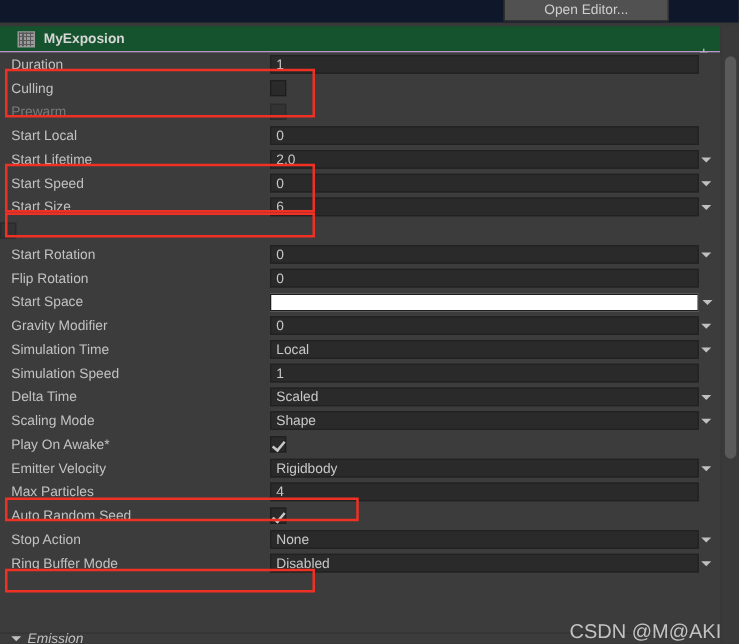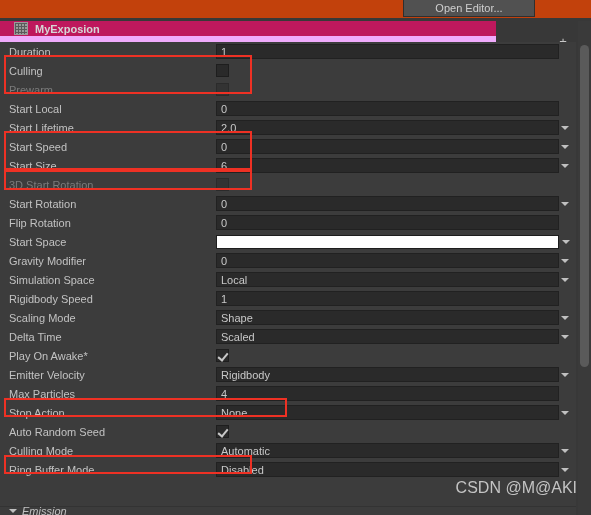--- a/index.html
+++ b/index.html
@@ -10,39 +10,39 @@
     font-family: "Liberation Sans", sans-serif;
     font-size: 11px;
     color: #c8c8c8;
     overflow: hidden;
   }
   #root { position: relative; width: 591px; height: 515px; overflow: hidden; }
 
   
   .topbar {
     position: absolute; top: 0; left: 0; width: 591px; height: 18px;
-    background: #c2410c;
+    background: #0f172a;
   }
   .open-editor-btn {
     position: absolute; right: 56px; top: 0px;
     width: 132px; height: 17px;
     background: #515151;
     border: 1px solid #2f2f2f;
     border-top: none;
     color: #cfcfcf;
     font-size: 11px;
     display: flex; align-items: center; justify-content: center;
   }
 
   
   .comp-header {
-    position: absolute; top: 21px; left: 0; width: 496px; height: 21px;
-    background: #be185d;
+    position: absolute; top: 21px; left: 0; width: 576px; height: 21px;
+    background: #14532d;
     display: flex; align-items: center;
-    border-bottom: 6px solid #f0abfc;
+    border-bottom: 1px solid #f0abfc;
   }
   .comp-icon {
     width: 14px; height: 13px; margin-left: 14px; margin-right: 7px;
     background: #9a9a9a;
     display: block;
     position: relative;
   }
   .comp-icon::before {
     content: ""; position: absolute; inset: 1px;
     background:
@@ -139,21 +139,21 @@
   .scroll-track {
     position: absolute; top: 21px; right: 0; width: 13px; height: 494px;
     background: #3a3a3a;
   }
   .scroll-thumb {
     position: absolute; top: 24px; right: 2px; width: 9px; height: 322px;
     background: #5a5a5a; border-radius: 5px;
   }
 
   .watermark {
-    position: absolute; right: 14px; bottom: 18px;
+    position: absolute; right: 14px; bottom: 0;
     color: #cfcfcf; font-size: 16px; opacity: 0.92;
     font-family: "Liberation Sans", sans-serif;
     z-index: 30;
   }
 
   .bottom-partial {
     position: absolute; left: 0; bottom: 0; width: 576px; height: 9px;
     background: #3c3c3c;
     border-top: 1px solid #333;
     display: flex; align-items: center; font-style: italic;
@@ -218,21 +218,20 @@
         </div>
       </div>
       <div class="row">
         <div class="label">Start Size</div>
         <div class="field f-dd">
           <span>6</span>
           <span class="dd-arrow" style="right: -11px;"></span>
         </div>
       </div>
       <div class="row dim">
-        <div class="label">3D Start Rotation</div>
         <div class="checkbox dimmed"></div>
       </div>
       <div class="row">
         <div class="label">Start Rotation</div>
         <div class="field f-dd">
           <span>0</span>
           <span class="dd-arrow" style="right: -11px;"></span>
         </div>
       </div>
       <div class="row">
@@ -248,43 +247,43 @@
         </div>
       </div>
       <div class="row">
         <div class="label">Gravity Modifier</div>
         <div class="field f-dd">
           <span>0</span>
           <span class="dd-arrow" style="right: -11px;"></span>
         </div>
       </div>
       <div class="row">
-        <div class="label">Simulation Space</div>
+        <div class="label">Simulation Time</div>
         <div class="field f-dd">
           <span>Local</span>
           <span class="dd-arrow" style="right: -11px;"></span>
         </div>
       </div>
       <div class="row">
-        <div class="label">Rigidbody Speed</div>
+        <div class="label">Simulation Speed</div>
         <div class="field f-wide">
           <span>1</span>
         </div>
       </div>
       <div class="row">
+        <div class="label">Delta Time</div>
+        <div class="field f-dd">
+          <span>Scaled</span>
+          <span class="dd-arrow" style="right: -11px;"></span>
+        </div>
+      </div>
+      <div class="row">
         <div class="label">Scaling Mode</div>
         <div class="field f-dd">
           <span>Shape</span>
-          <span class="dd-arrow" style="right: -11px;"></span>
-        </div>
-      </div>
-      <div class="row">
-        <div class="label">Delta Time</div>
-        <div class="field f-dd">
-          <span>Scaled</span>
           <span class="dd-arrow" style="right: -11px;"></span>
         </div>
       </div>
       <div class="row">
         <div class="label">Play On Awake*</div>
         <div class="checkbox checked"></div>
       </div>
       <div class="row">
         <div class="label">Emitter Velocity</div>
         <div class="field f-dd">
@@ -292,34 +291,27 @@
           <span class="dd-arrow" style="right: -11px;"></span>
         </div>
       </div>
       <div class="row">
         <div class="label">Max Particles</div>
         <div class="field f-wide">
           <span>4</span>
         </div>
       </div>
       <div class="row">
-        <div class="label">Stop Action</div>
-        <div class="field f-dd">
-          <span>None</span>
-          <span class="dd-arrow" style="right: -11px;"></span>
-        </div>
-      </div>
-      <div class="row">
         <div class="label">Auto Random Seed</div>
         <div class="checkbox checked"></div>
       </div>
       <div class="row">
-        <div class="label">Culling Mode</div>
-        <div class="field f-dd">
-          <span>Automatic</span>
+        <div class="label">Stop Action</div>
+        <div class="field f-dd">
+          <span>None</span>
           <span class="dd-arrow" style="right: -11px;"></span>
         </div>
       </div>
       <div class="row">
         <div class="label">Ring Buffer Mode</div>
         <div class="field f-dd">
           <span>Disabled</span>
           <span class="dd-arrow" style="right: -11px;"></span>
         </div>
       </div>

